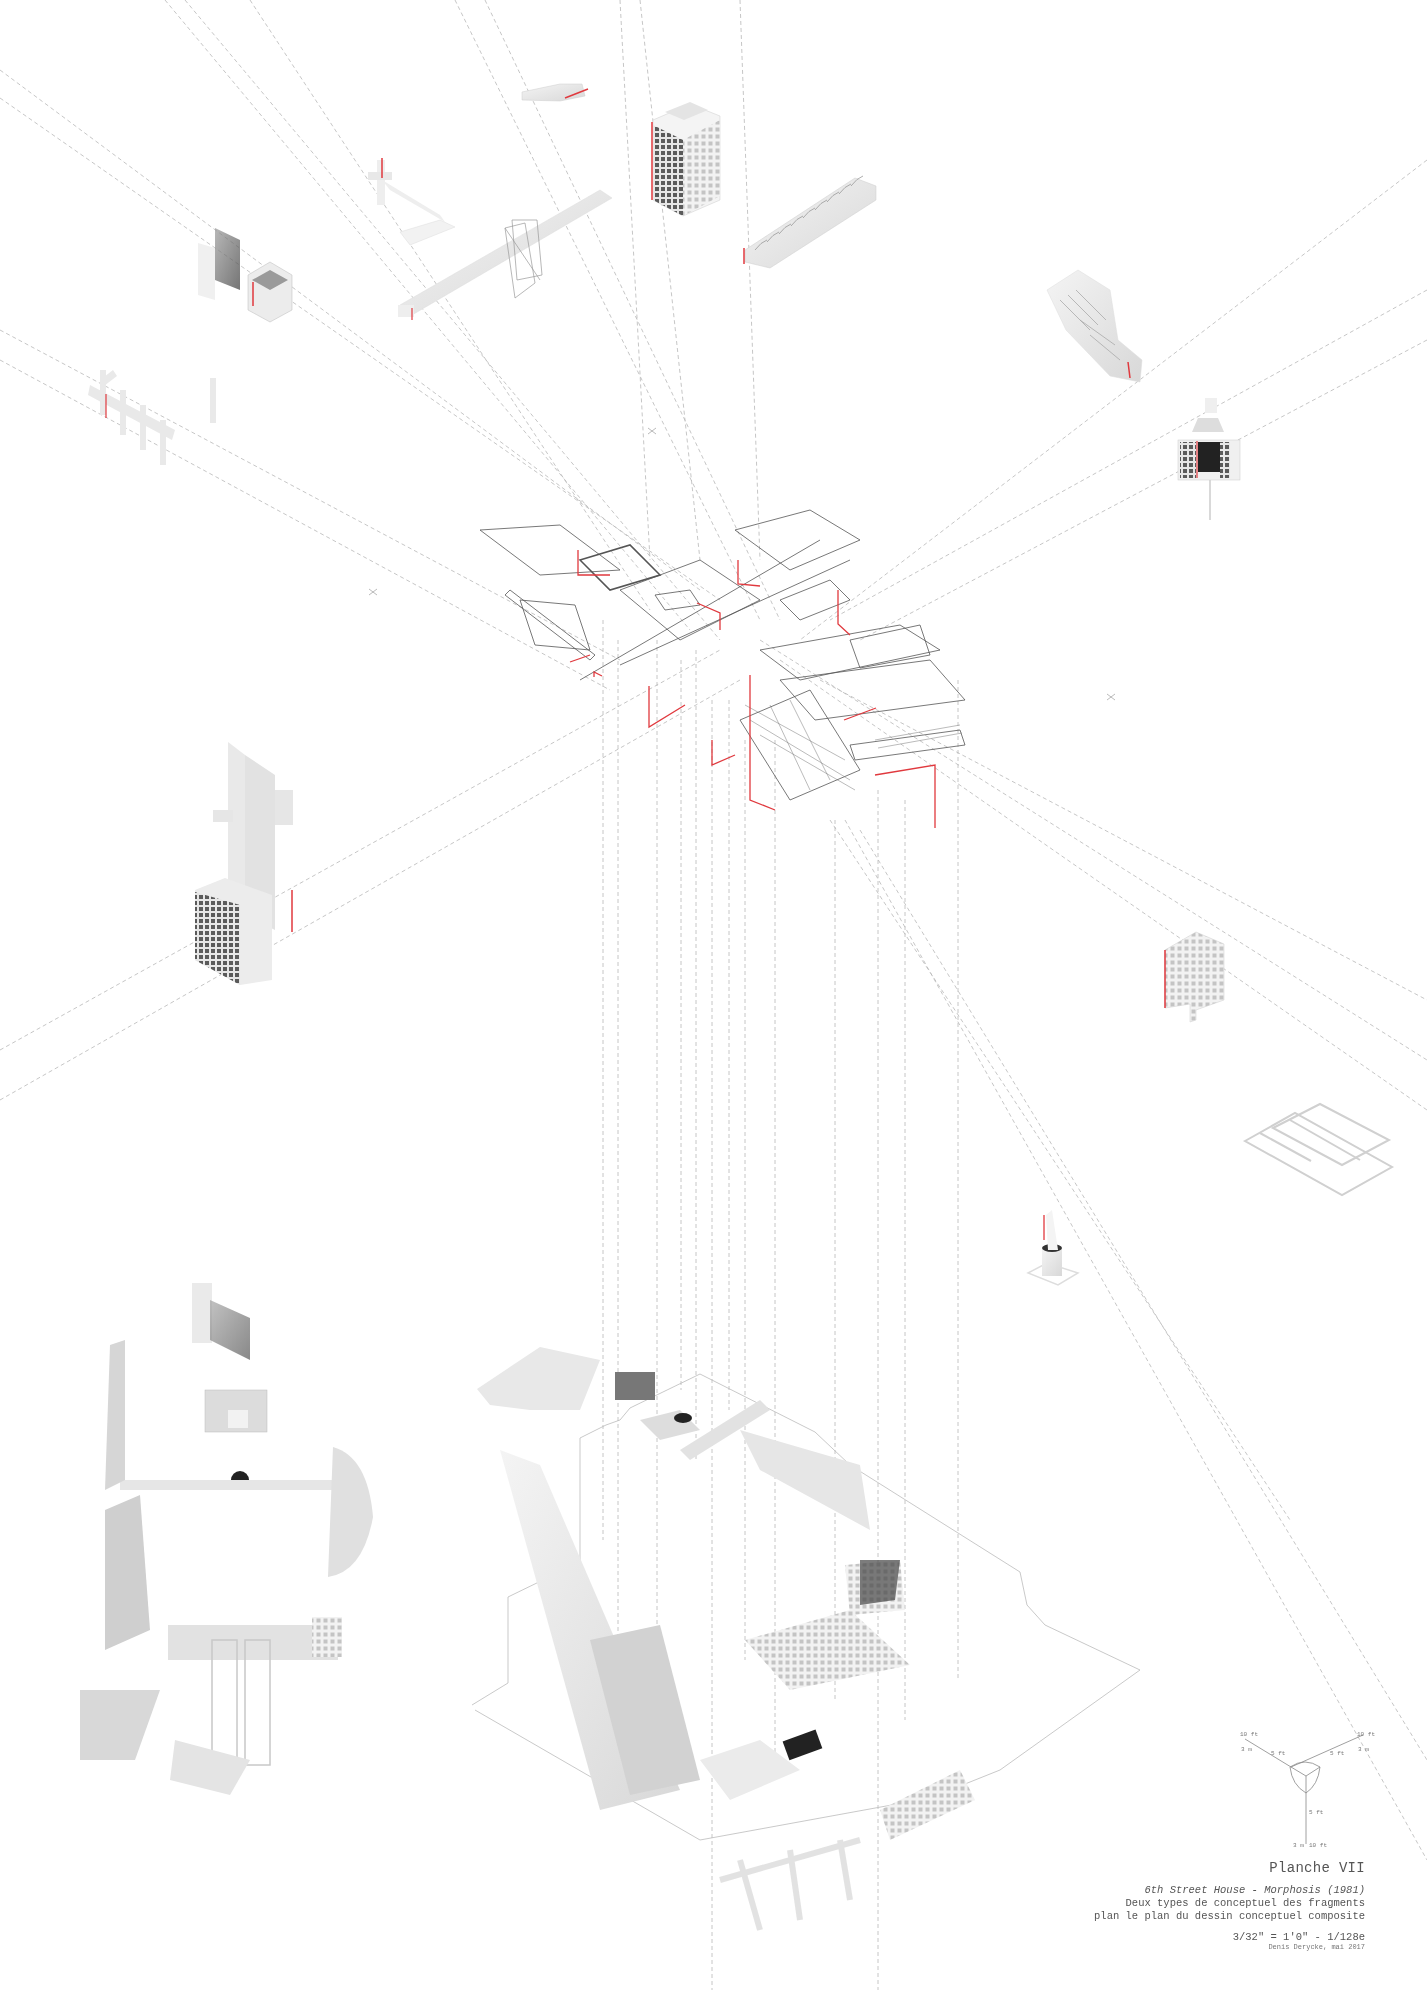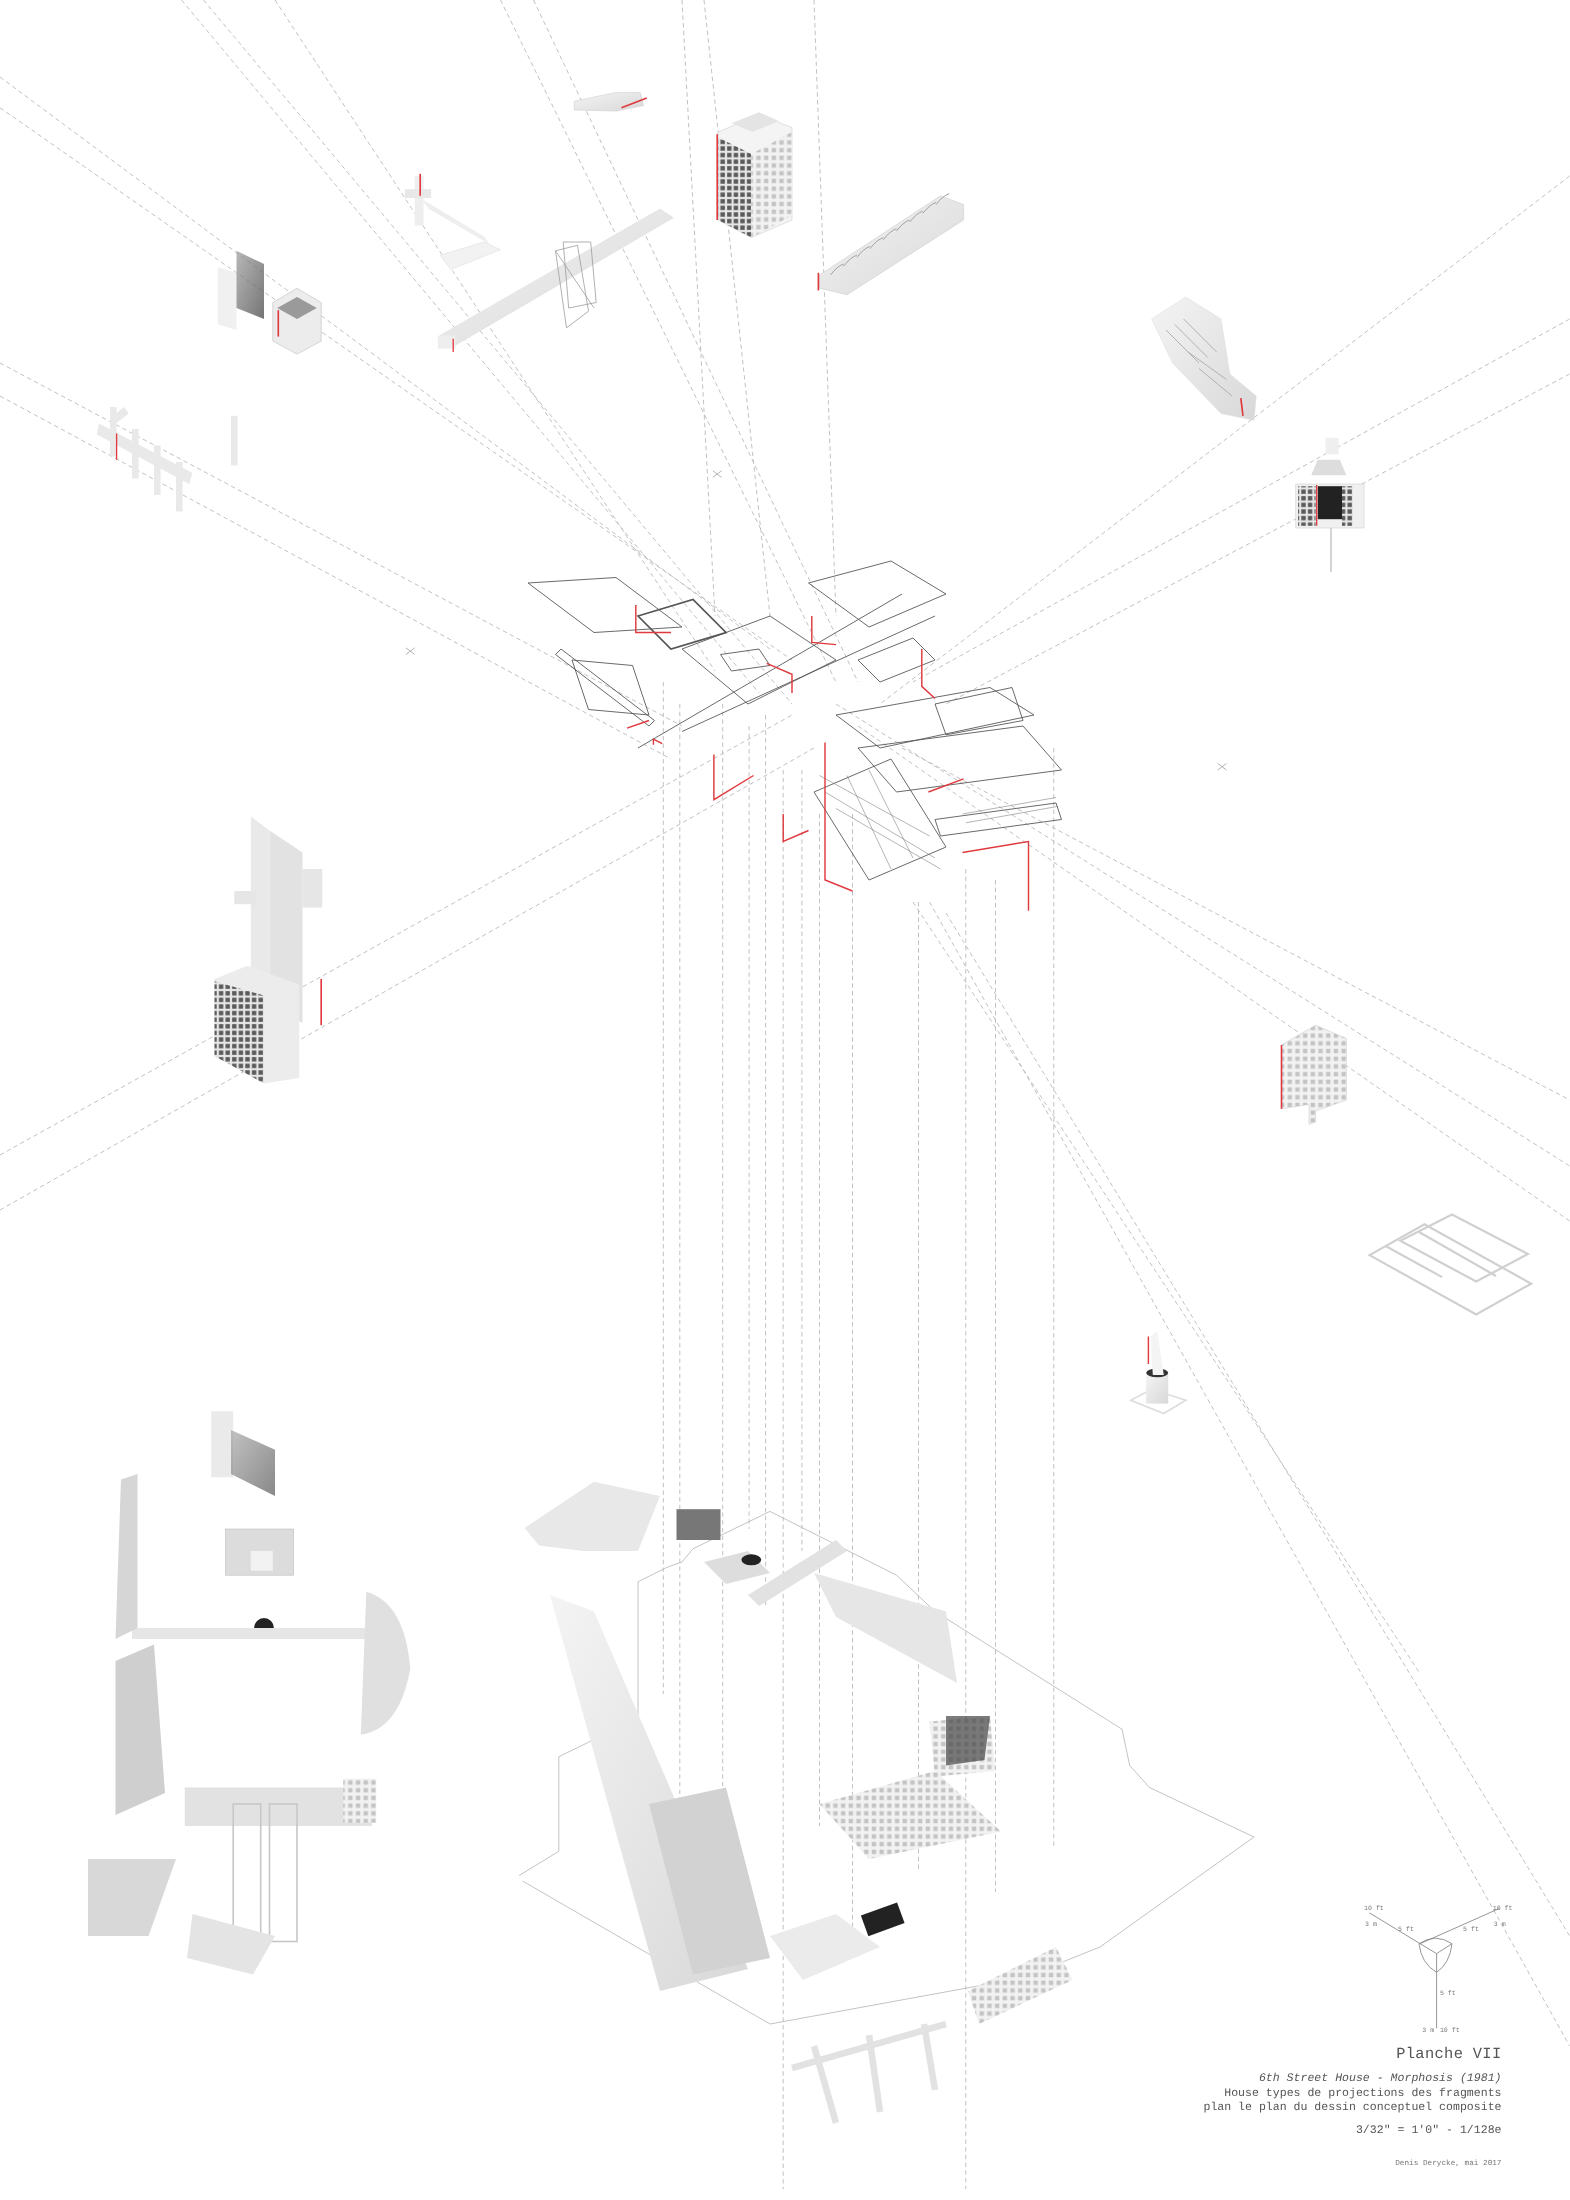--- a/index.html
+++ b/index.html
@@ -3,21 +3,21 @@
   <meta charset="utf-8">
   <style>
     html, body { margin: 0; padding: 0; background: #ffffff; }
     body { width: 1427px; height: 2000px; position: relative; overflow: hidden; font-family: "Liberation Mono", monospace; }
     #sheet { position: absolute; left: 0; top: 0; width: 1427px; height: 2000px; }
     .caption { position: absolute; right: 62px; top: 1860px; text-align: right; color: #555; font-family: "Liberation Mono", "DejaVu Sans Mono", monospace; }
     .plate-title { font-size: 14px; letter-spacing: 0.3px; margin-bottom: 8px; display: block; }
     .project-title { font-size: 10.5px; font-style: italic; display: block; line-height: 13px; }
     .desc { font-size: 10.5px; display: block; line-height: 13px; }
     .scale { font-size: 10.5px; display: block; margin-top: 8px; }
-    .author { font-size: 7px; display: block; margin-top: 20px; color: #777; }
+    .author { font-size: 7px; display: block; color: #777; }
     .axis-label { font-size: 6px; fill: #777; font-family: "Liberation Mono", monospace; }
   </style>
 </head>
 <body>
 
 <svg id="sheet" viewBox="0 0 1427 2000" xmlns="http://www.w3.org/2000/svg">
   <defs>
     <linearGradient id="gLight" x1="0" y1="0" x2="1" y2="1">
       <stop offset="0" stop-color="#f4f4f4"></stop>
         <stop offset="1" stop-color="#d8d8d8"></stop>
@@ -303,17 +303,17 @@
     <text class="axis-label" x="1330" y="1755">5 ft</text>
     <text class="axis-label" x="1309" y="1814">5 ft</text>
     <text class="axis-label" x="1309" y="1847">10 ft</text>
     <text class="axis-label" x="1293" y="1847">3 m</text>
   </g>
 </svg>
 
 <div class="caption">
   <span class="plate-title">Planche VII</span>
   <span class="project-title">6th Street House - Morphosis (1981)</span>
-  <span class="desc">House types de projections des fragments</span>
+  <span class="desc">Deux types de conceptuel des fragments</span>
   <span class="desc">plan le plan du dessin conceptuel composite</span>
   <span class="scale">3/32" = 1'0" - 1/128e</span>
   <span class="author">Denis Derycke, mai 2017</span>
 </div>
 
 </body></html>

